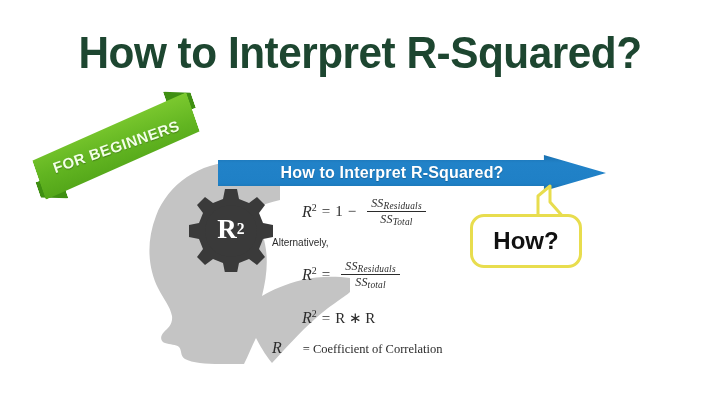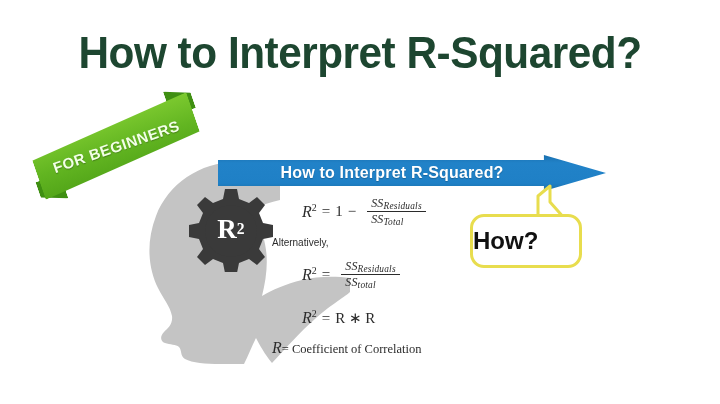--- a/index.html
+++ b/index.html
@@ -190,20 +190,21 @@
     font-size: 15px;
     padding: 0 5px;
   }
   .fnum {
     font-family: "Liberation Serif", serif;
     font-size: 15px;
   }
   .frac {
     display: inline-flex;
     flex-direction: column;
+    align-items: center;
     justify-content: center;
     margin-left: 6px;
     line-height: 1.12;
   }
   .frac-top {
     padding: 0 4px 1px 4px;
   }
   .frac-bar {
     width: 100%;
     height: 1px;
@@ -230,36 +231,36 @@
     font-family: "Liberation Sans", sans-serif;
     font-size: 10px; color: #2b2b2b; }
   #formula-2 { position: absolute; left: 30px; top: 63px; }
   #formula-3 { position: absolute; left: 30px; top: 112px; }
   #formula-caption { position: absolute; left: 0px; top: 142px;
     display: flex; align-items: baseline; white-space: nowrap; }
   #caption-text {
     font-family: "Liberation Serif", serif;
     font-size: 12.5px;
     color: #2b2b2b;
-    margin-left: 0;
+    margin-left: 21px;
   }
 
   
   #how-bubble {
     position: absolute;
     left: 470px;
     top: 214px;
     width: 112px;
     height: 54px;
     background: #ffffff;
     border: 3px solid #e8dd4e;
     border-radius: 14px;
     display: flex;
     align-items: center;
-    justify-content: flex-start;
+    justify-content: center;
   }
   #how-bubble-label {
     font-family: "Liberation Sans", sans-serif;
     font-weight: bold;
     font-size: 24px;
     color: #111111;
     line-height: 1;
   }
   #how-bubble-tail {
     position: absolute;

